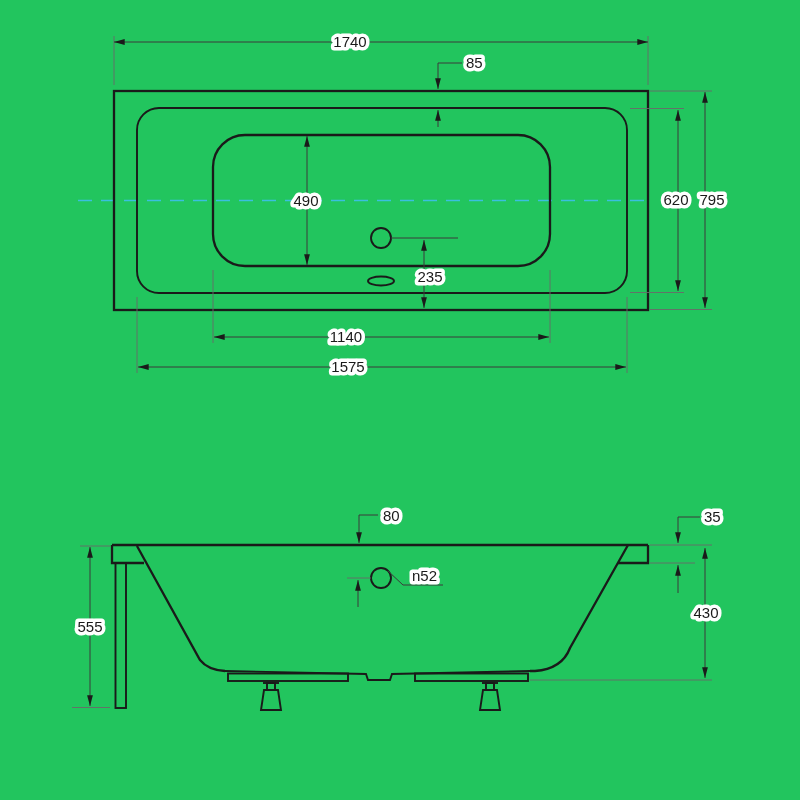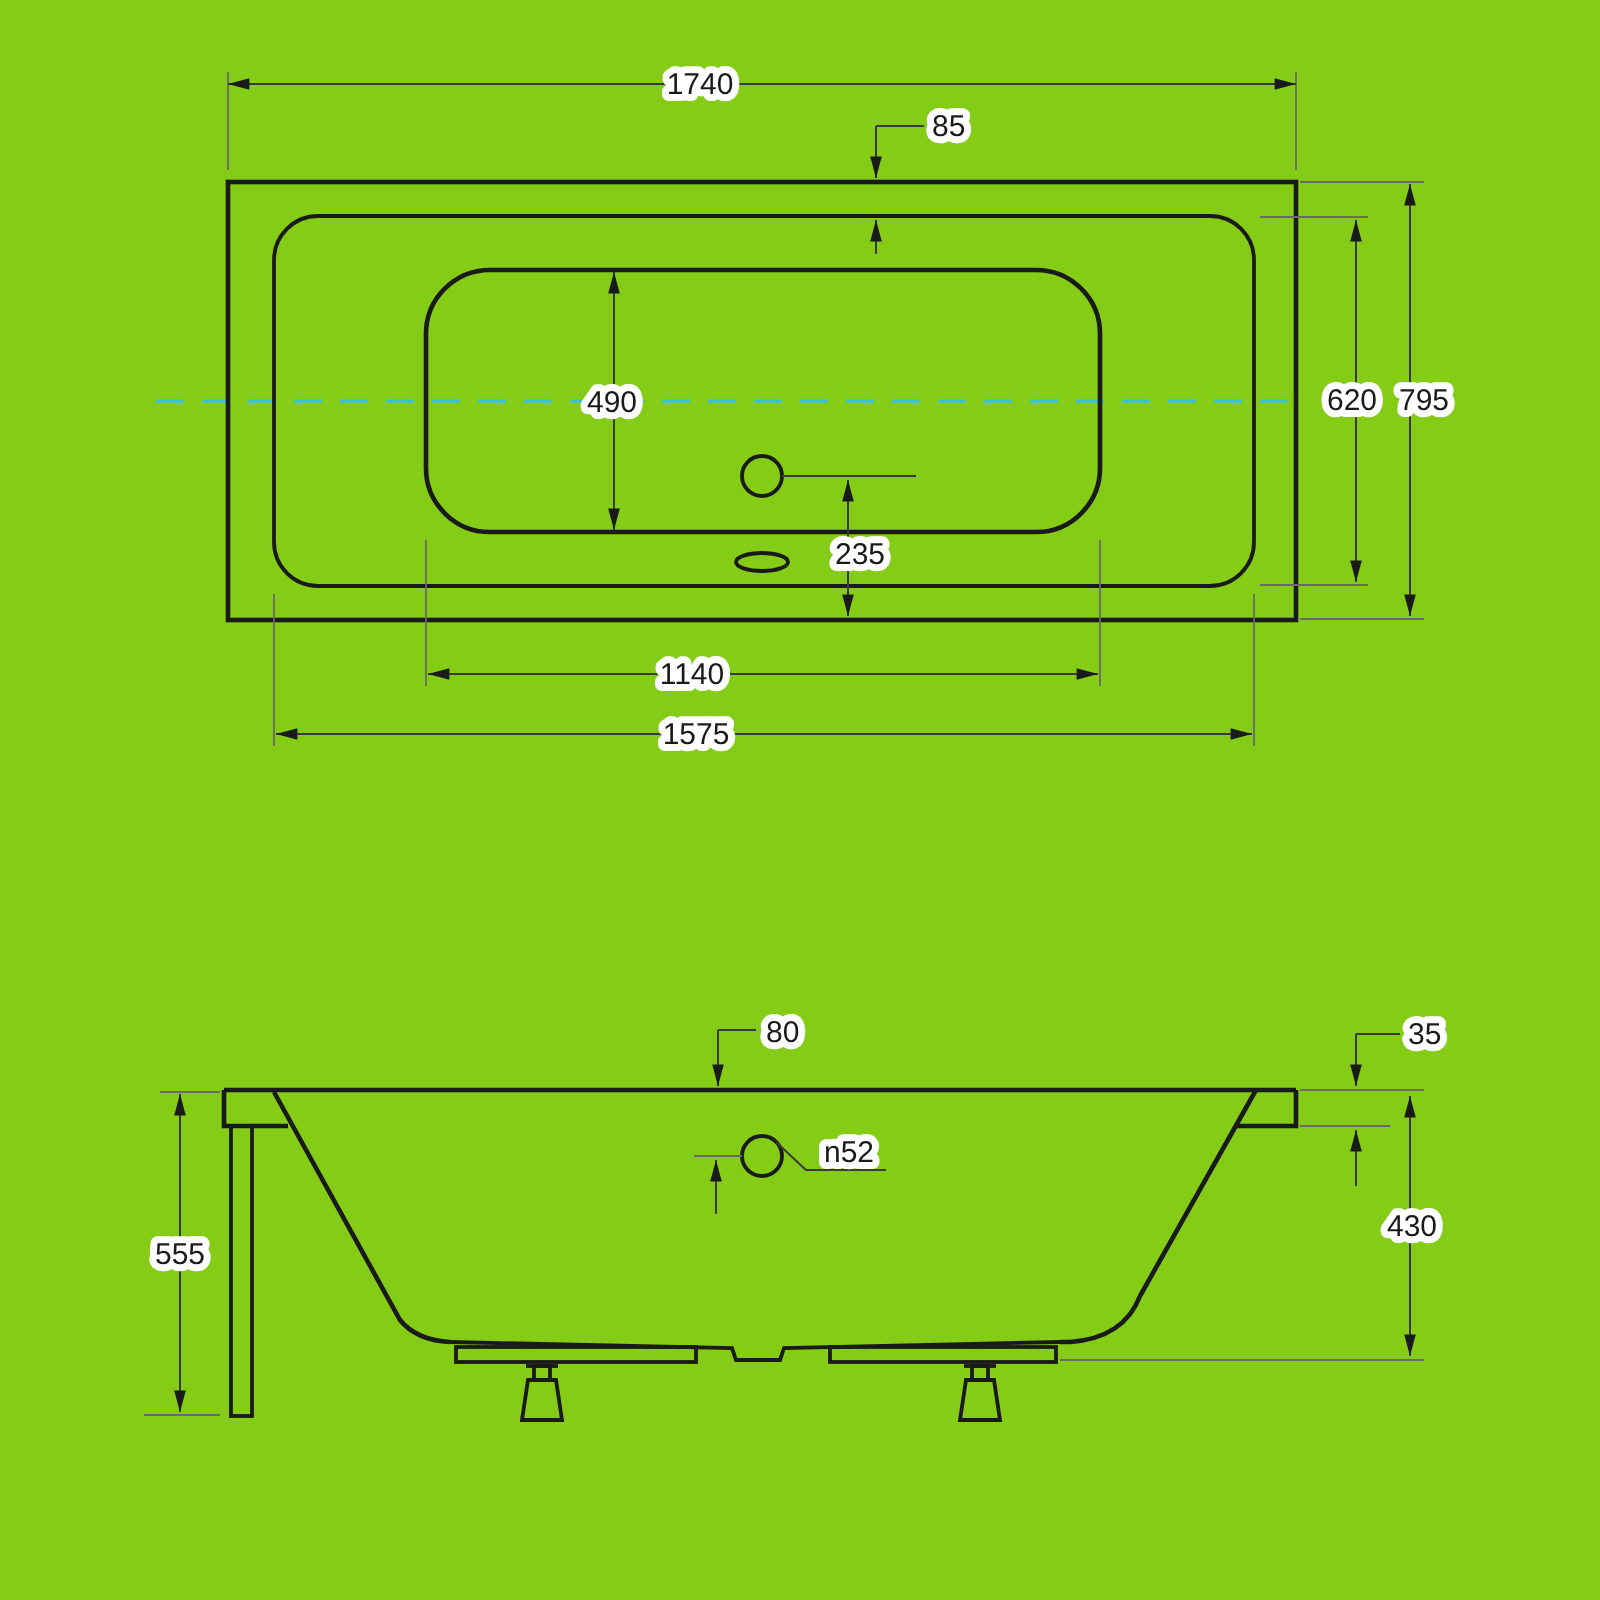--- a/index.html
+++ b/index.html
@@ -1,16 +1,16 @@
 <!DOCTYPE html>
 <html><head>
 <meta charset="utf-8">
 <style>
   html,body{margin:0;padding:0;background:#ffffff;}
-  .canvas{position:relative;width:800px;height:800px;background:#84cc16;overflow:hidden;}
+  .canvas{position:relative;width:800px;height:800px;background:#22c55e;overflow:hidden;}
   svg{display:block;}
   .outline{fill:none;stroke:#1a1a1a;stroke-width:2.3;}
   .outline-thin{fill:none;stroke:#1a1a1a;stroke-width:1.9;}
   .dim{fill:none;stroke:#3a3a3a;stroke-width:1;}
   .ext{fill:none;stroke:#6a6a6a;stroke-width:0.9;}
   .center{fill:none;stroke-width:1.7;stroke-dasharray:14 9;}
   .dim-label{
     font-family:"Liberation Sans","DejaVu Sans",sans-serif;
     font-size:15px;fill:#1a1a1a;
     paint-order:stroke;stroke:#ffffff;stroke-width:7px;stroke-linejoin:round;

